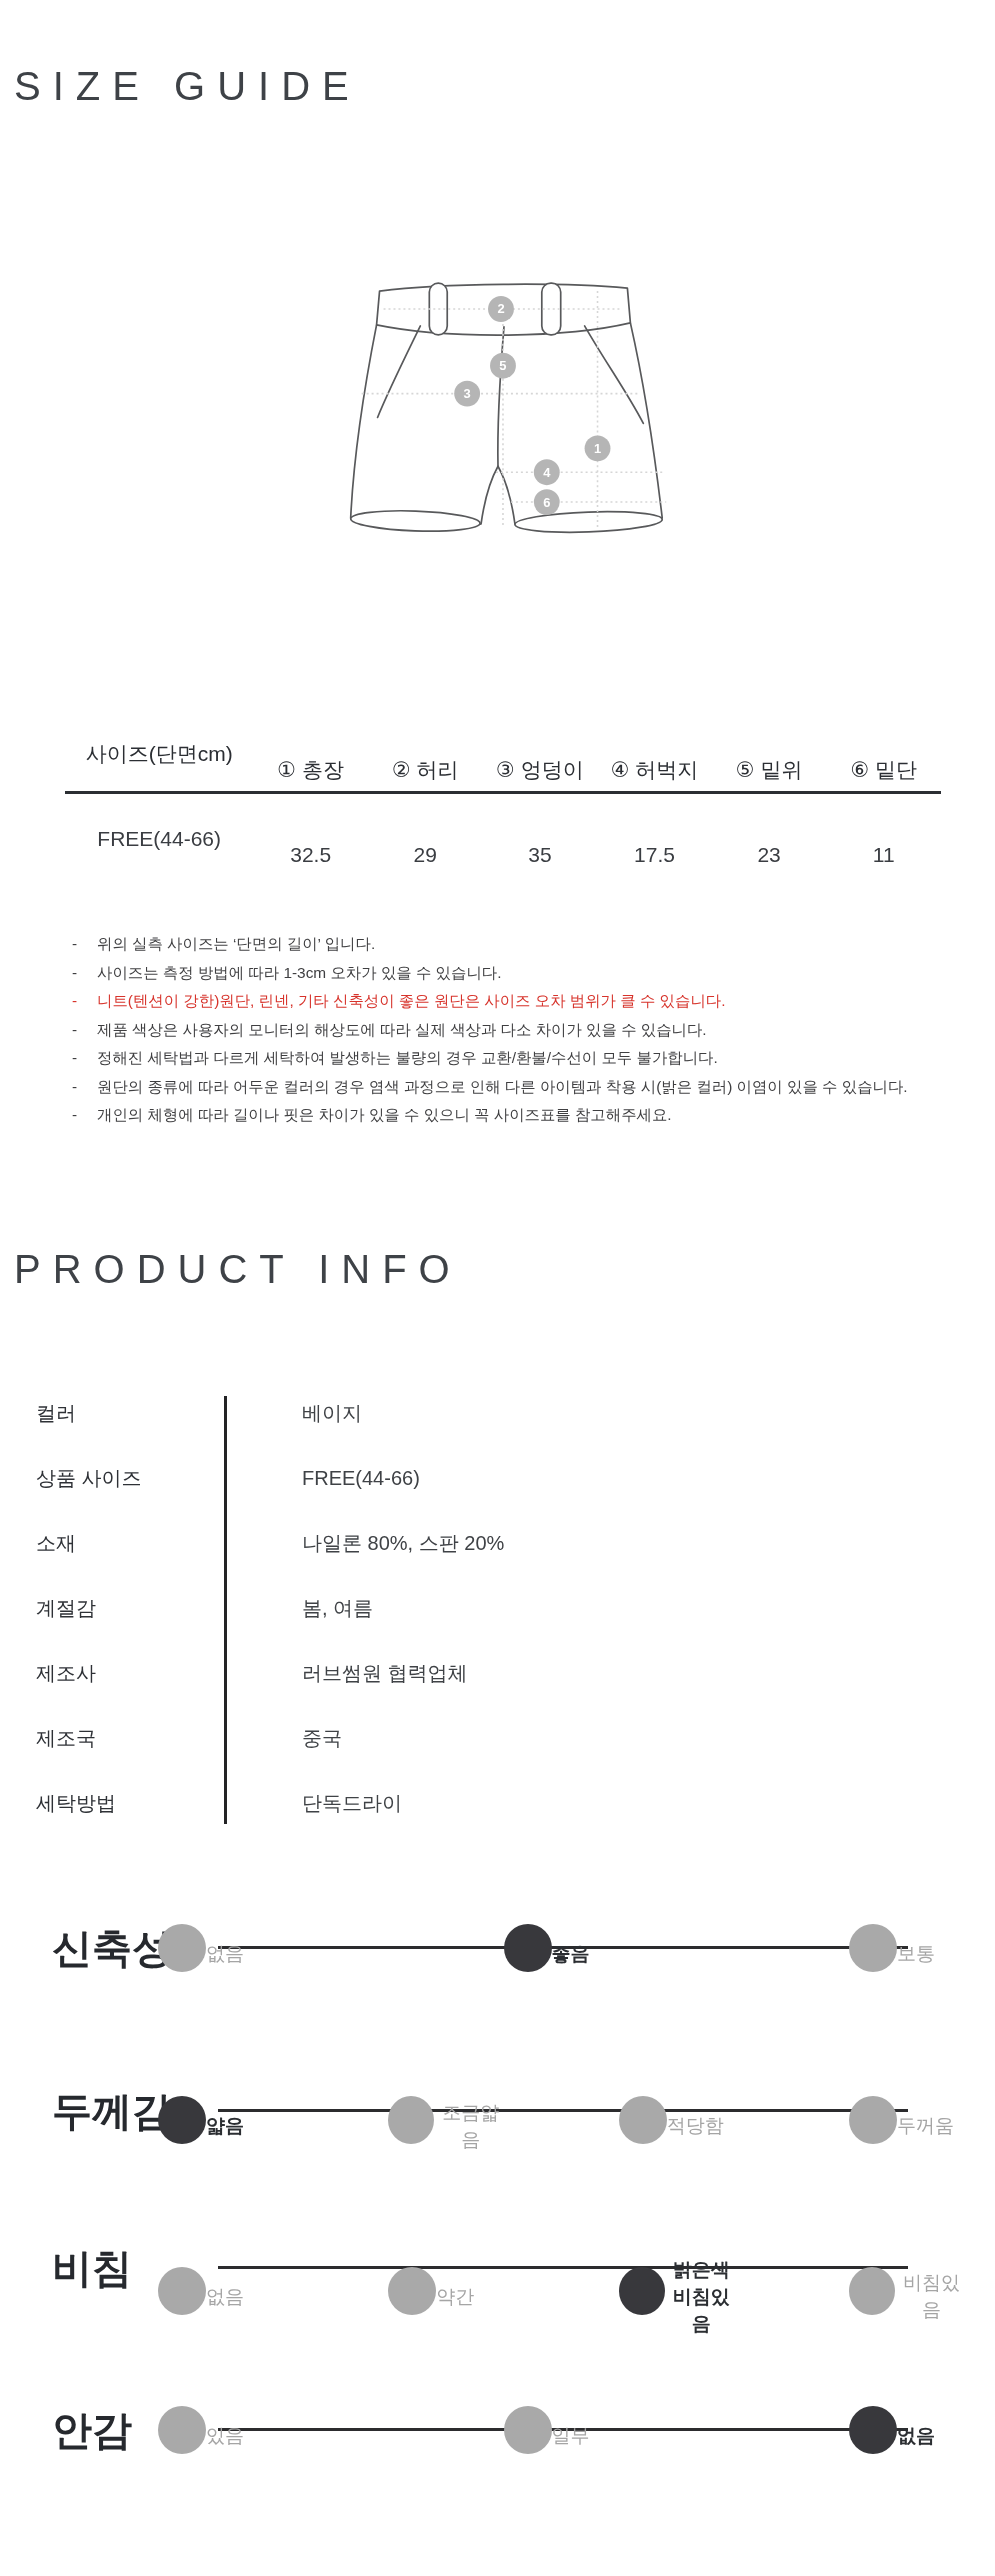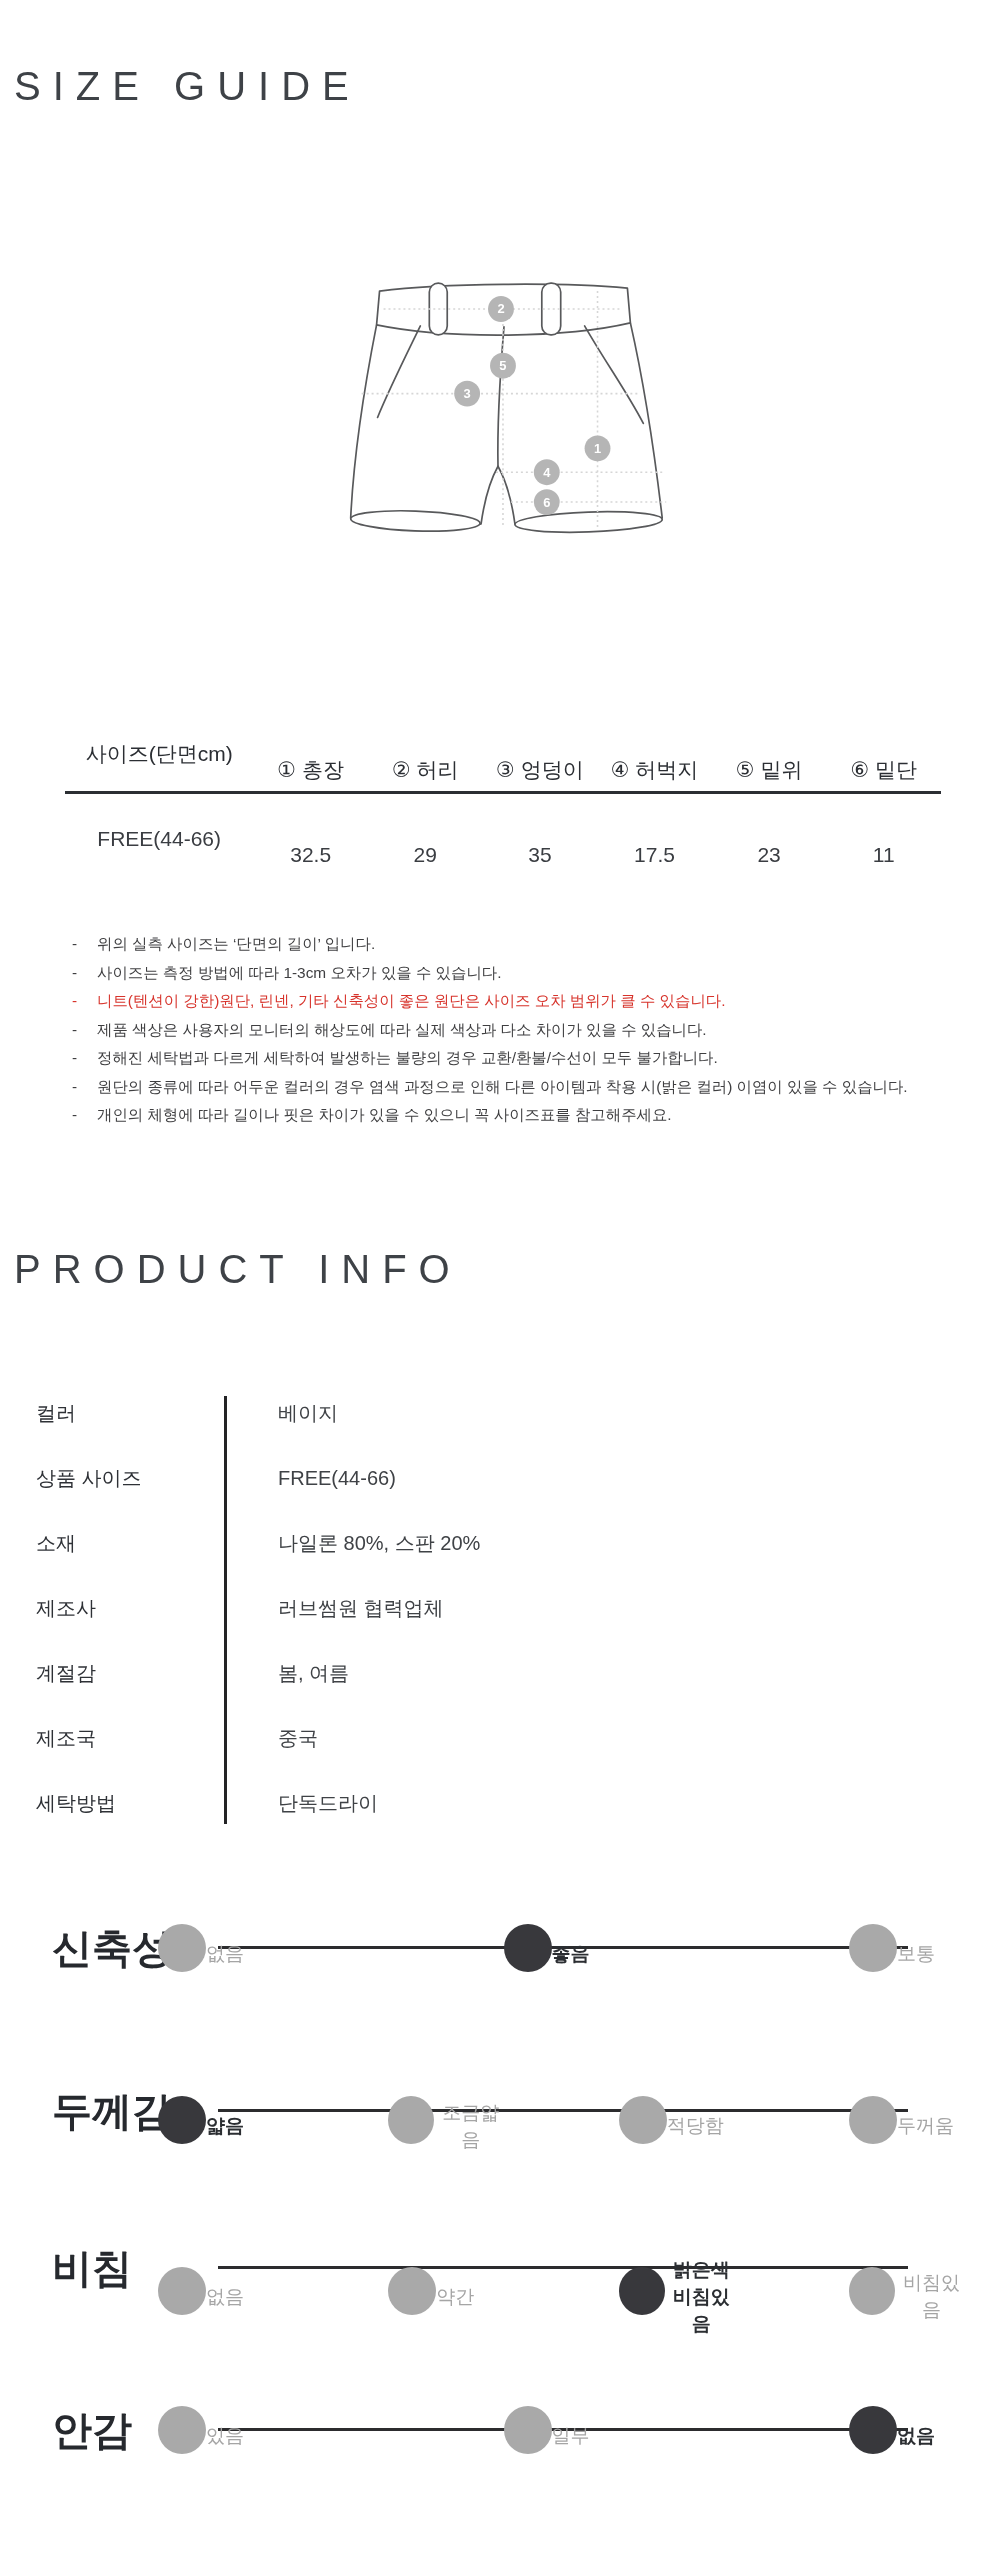--- a/index.html
+++ b/index.html
@@ -19,21 +19,21 @@
   
   .notes{left:72px;top:930px;width:896px;}
   .note{display:flex;font-size:15.4px;line-height:28.5px;color:#3f3f41;}
   .note .dash{width:25px;flex:0 0 25px;}
   .note.red{color:#d7332b;}
 
   
   .pi-rows{left:0;top:1381px;width:637px;}
   .pi-row{height:65px;display:flex;align-items:center;}
   .pi-label{width:224px;box-sizing:border-box;padding-left:36px;font-size:20px;color:#2e3136;}
-  .pi-value{padding-left:54px;font-size:20px;color:#3f4246;white-space:nowrap;}
+  .pi-value{padding-left:78px;font-size:20px;color:#3f4246;white-space:nowrap;}
   .pi-divider{left:224px;top:1396px;width:3px;height:428px;background:#232325;}
 
   
   .rt-row{left:0;width:996px;height:119px;}
   .rt-label{position:absolute;left:52px;top:0;height:48px;display:flex;align-items:center;
             font-size:40px;font-weight:bold;color:#26292e;white-space:nowrap;}
   .rt-track{position:absolute;left:218px;width:690px;top:22px;height:3px;background:#2c2c2e;}
   .rt-dots{position:absolute;left:158px;width:810px;top:0;display:flex;justify-content:space-between;}
   .rt-item{width:119px;display:flex;align-items:center;}
   .rt-dot{width:48px;height:48px;border-radius:50%;background:#a9a9a9;}
@@ -169,28 +169,28 @@
     </div>
     <div class="pi-row">
       <div class="pi-label">상품 사이즈</div>
       <div class="pi-value">FREE(44-66)</div>
     </div>
     <div class="pi-row">
       <div class="pi-label">소재</div>
       <div class="pi-value">나일론 80%, 스판 20%</div>
     </div>
     <div class="pi-row">
+      <div class="pi-label">계절감</div>
+      <div class="pi-value">봄, 여름</div>
+    </div>
+    <div class="pi-row">
       <div class="pi-label">제조사</div>
       <div class="pi-value">러브썸원 협력업체</div>
     </div>
     <div class="pi-row">
-      <div class="pi-label">계절감</div>
-      <div class="pi-value">봄, 여름</div>
-    </div>
-    <div class="pi-row">
       <div class="pi-label">제조국</div>
       <div class="pi-value">중국</div>
     </div>
     <div class="pi-row">
       <div class="pi-label">세탁방법</div>
       <div class="pi-value">단독드라이</div>
     </div>
   </div>
   <div class="abs pi-divider"></div>
 

